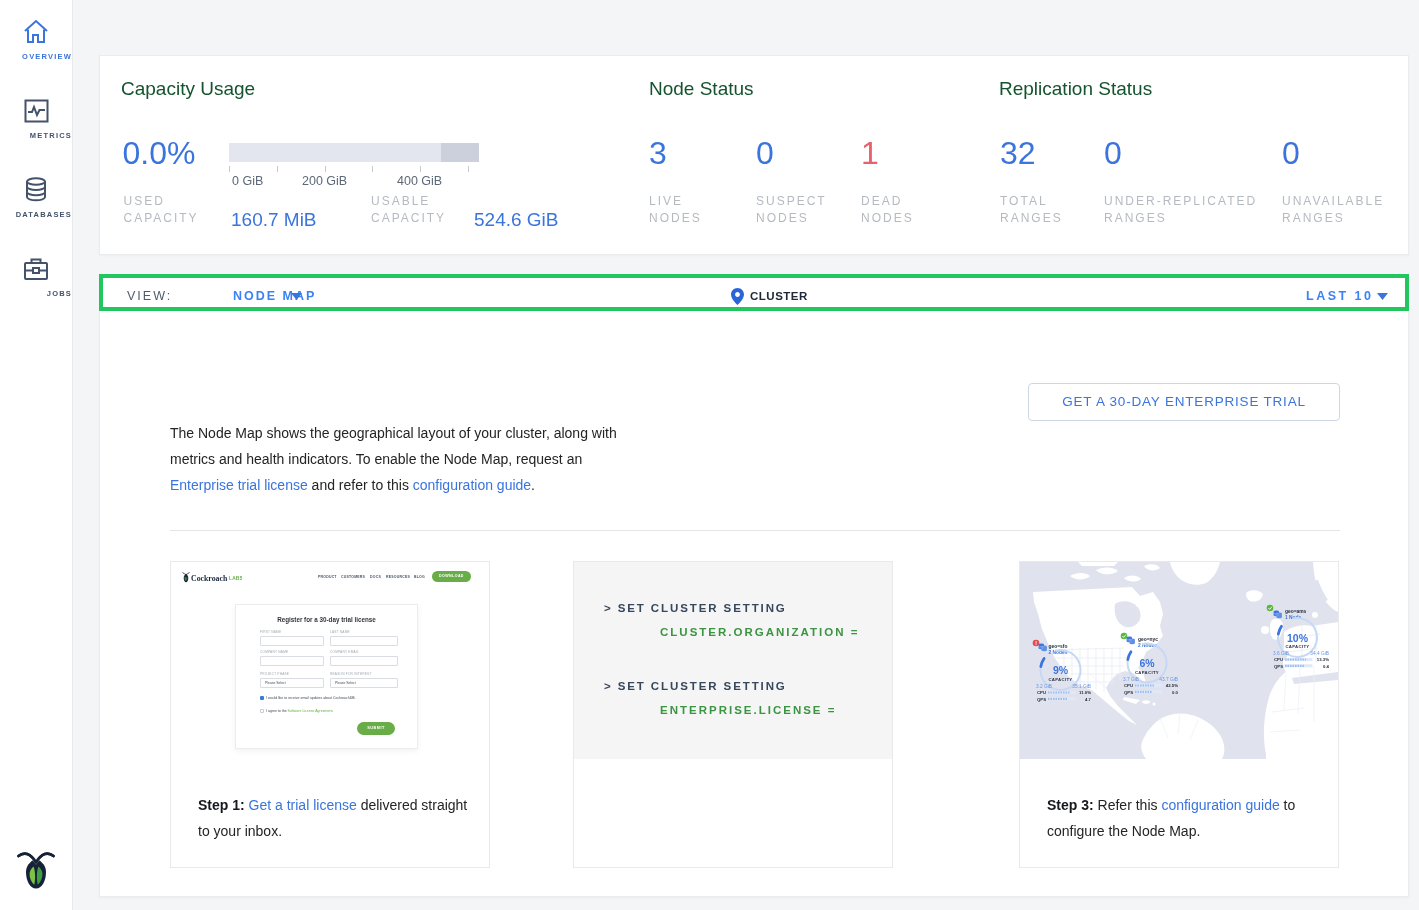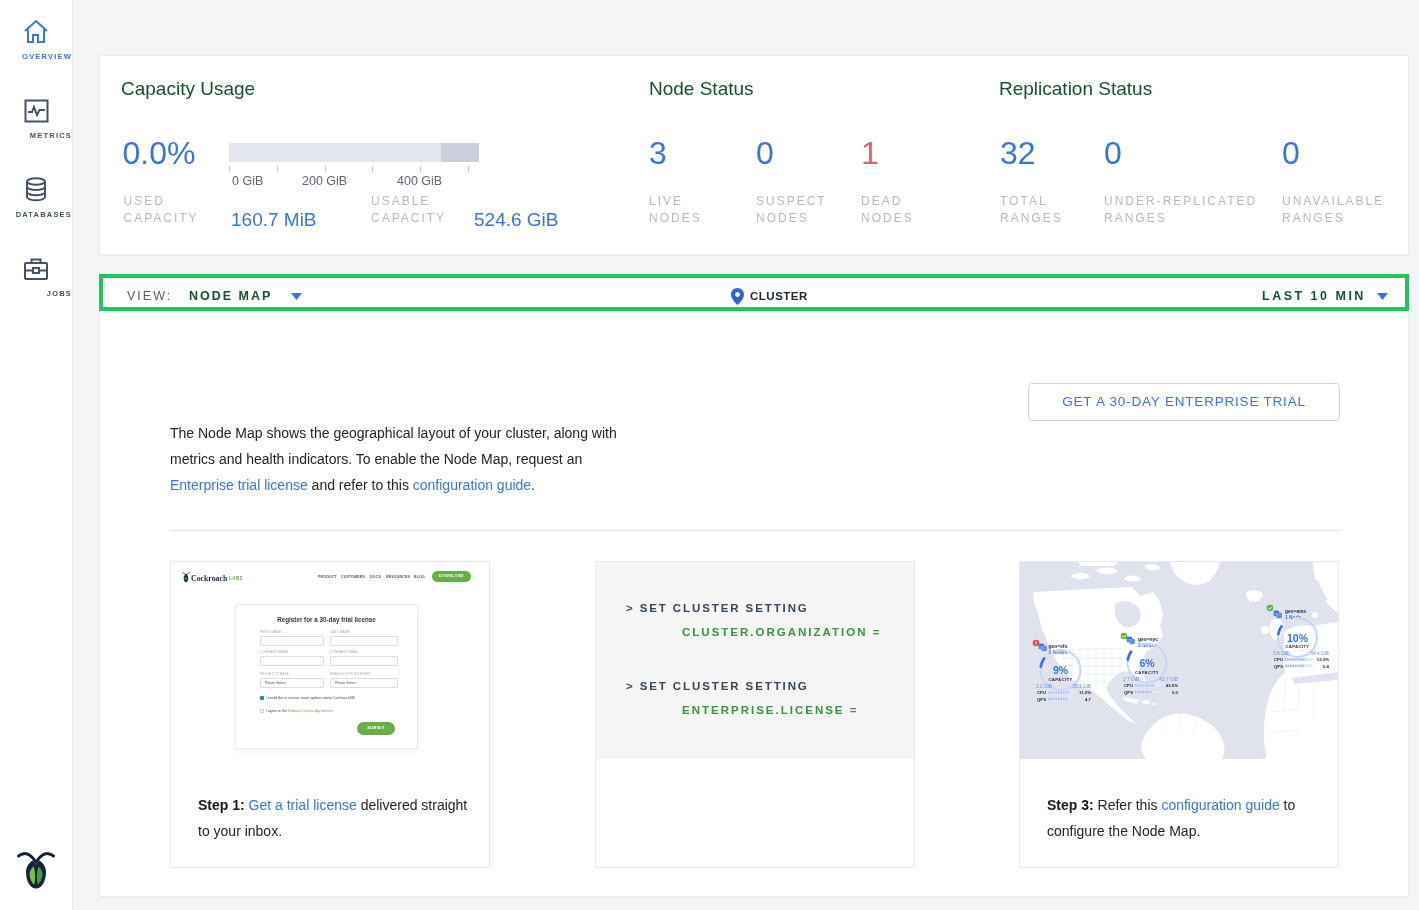--- a/index.html
+++ b/index.html
@@ -30,21 +30,21 @@
 .capbar { position:absolute; left:129px; top:87px; width:250px; height:19px; background:#e4e6ef; }
 .capbar .spare { position:absolute; right:0; top:0; width:38px; height:19px; background:#ccd0dc; }
 .ticks { position:absolute; left:129px; top:110px; width:251px; height:7px; }
 .tick { position:absolute; top:0; width:1px; height:6px; background:#c2c7d1; }
 .ticklab { position:absolute; top:118px; font-size:12.5px; color:#5d6877; }
 
 
 .viewbar { position:absolute; left:26px; top:274px; width:1310px; height:37px; background:#fff; border:4px solid #22c55e; }
 .viewbar .v { position:absolute; top:0; line-height:36px; font-size:12.5px; font-weight:bold; letter-spacing:2px; }
 .vlabel { color:#515c68; font-weight:normal !important; }
-.vblue { color:#14532d; }
+.vblue { color:#3b82f6;margin-left:44px; }
 .vcluster { color:#20293a; font-size:11.5px !important; letter-spacing:0.5px !important; }
 
 
 .mainpanel { position:absolute; left:26px; top:311px; width:1310px; height:586px; background:#fff; border:1px solid #ececee; border-top:none; box-shadow:0 1px 3px rgba(0,0,0,0.04); }
 .mp-h2 { position:absolute; left:70px; top:66px; font-size:24px; font-weight:bold; color:#1a1a1a; letter-spacing:-0.2px; }
 .mp-p { position:absolute; left:70px; top:109px; width:470px; font-size:14px; line-height:26px; color:#242424; }
 a.blue { color:#3a74dc; text-decoration:none; }
 .trialbtn { position:absolute; left:928px; top:72px; width:312px; height:38px; border:1px solid #cdd6e5; border-radius:4px; background:#fff; color:#3a74dc; font-size:13.5px; letter-spacing:0.8px; text-align:center; line-height:36px; }
 .divider { position:absolute; left:70px; width:1170px; top:219px; border-top:1px solid #e5e5e7; }
 .stepcard { position:absolute; top:250px; width:320px; height:307px; background:#fff; border:1px solid #e9e9eb; }
@@ -212,21 +212,21 @@
           <div class="w-cb" style="left:23.5px;top:90.5px;background:#3b7bd8;border-radius:1px;"></div>
           <span class="w-cbt" style="left:30px;top:90.5px;">I would like to receive email updates about CockroachDB.</span>
           <div class="w-cb" style="left:23.5px;top:103.5px;border:0.7px solid #c5cad1;border-radius:1px;"></div>
           <span class="w-cbt" style="left:30px;top:103.5px;">I agree to the <span style="color:#69ad49;">Software License Agreement</span>.</span>
           <div class="w-sub">SUBMIT</div>
         </div>
       </div>
       <div class="caption"><b>Step 1:</b> <a class="blue" href="#">Get a trial license</a> delivered straight<br>to your inbox.</div>
     </div>
 
-    <div class="stepcard" style="left:495px;padding-left:48px;">
+    <div class="stepcard" style="left:473px;padding-left:48px;">
       <div class="stepimg" id="img2" style="background:#f5f5f5;">
         <div class="sql1" style="left:30px;top:39.5px;">&gt; SET CLUSTER SETTING</div>
         <div class="sql2" style="left:86px;top:63.5px;">CLUSTER.ORGANIZATION =</div>
         <div class="sql1" style="left:30px;top:118px;">&gt; SET CLUSTER SETTING</div>
         <div class="sql2" style="left:86px;top:142px;">ENTERPRISE.LICENSE =</div>
       </div>
     </div>
 
     <div class="stepcard" style="left:919px;">
       <div class="stepimg" id="img3"><svg width="318" height="197" viewBox="0 0 318 197">

